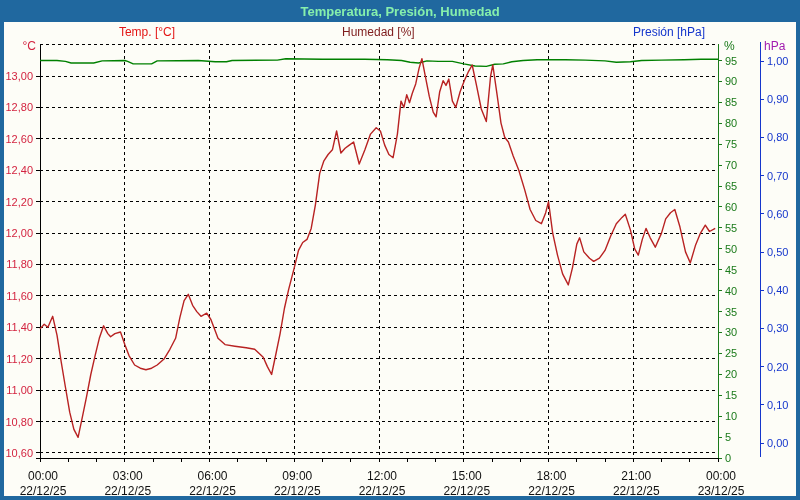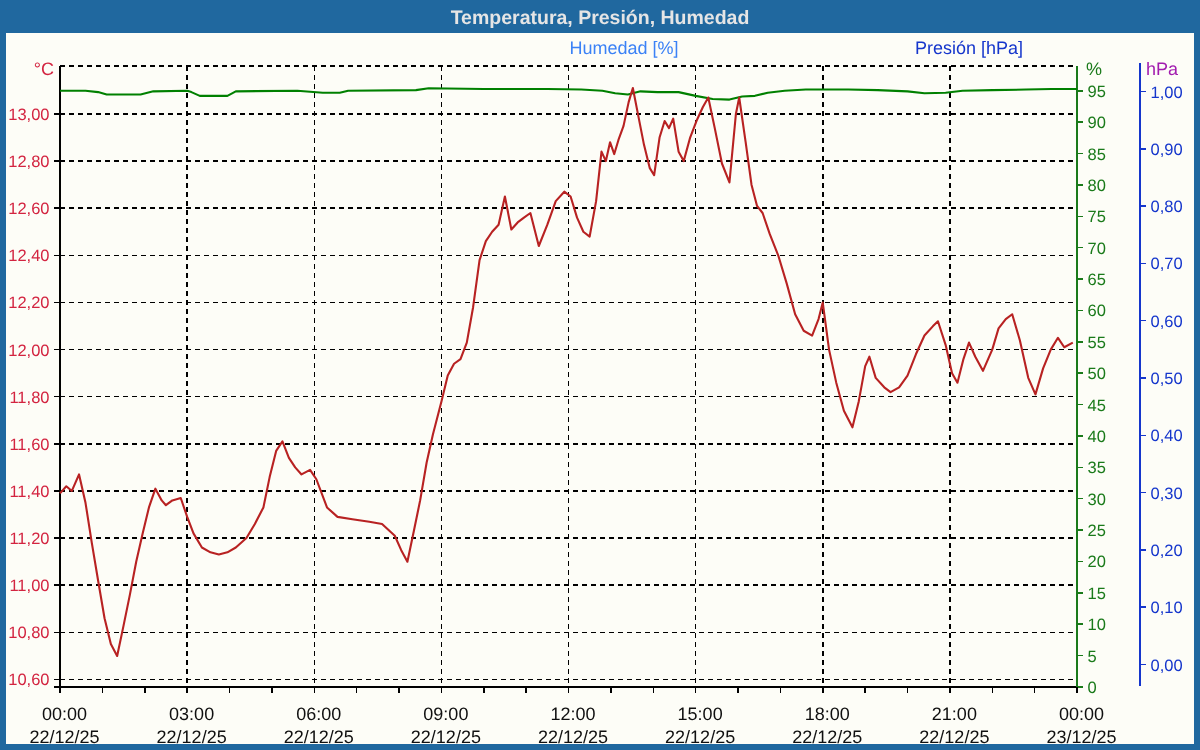--- a/index.html
+++ b/index.html
@@ -6,30 +6,30 @@
   *{box-sizing:border-box;}
   .window{
     position:relative;width:800px;height:500px;
     background:#20689f;
     font-family:"Liberation Sans",sans-serif;
     overflow:hidden;
   }
   .titlebar{
     position:absolute;left:0;top:0;width:800px;height:22px;
     display:flex;align-items:center;justify-content:center;
-    color:#e5e5e5;font-size:13px;font-weight:bold;
+    color:#86efac;font-size:13px;font-weight:bold;
   }
   .content{
     position:absolute;left:4px;top:22px;width:792px;height:474px;
     background:#fdfdf7;
   }
   .lbl{position:absolute;font-size:12px;white-space:nowrap;}
   .legend-temp{left:79px;top:3px;width:128px;text-align:center;color:#e31515;}
-  .legend-hum{left:348px;top:3px;width:128px;text-align:center;color:#3b82f6;}
-  .legend-pres{left:606px;top:3px;width:128px;text-align:left;color:#1536cc;}
+  .legend-hum{left:338px;top:3px;width:128px;text-align:left;color:#7f1d1d;}
+  .legend-pres{left:573px;top:3px;width:128px;text-align:right;color:#1536cc;}
   .unit-c{left:0px;top:17px;width:32px;text-align:right;color:#d32440;}
   .unit-pct{left:720px;top:17px;width:30px;color:#1a7a1a;}
   .unit-hpa{left:760px;top:17px;width:34px;color:#a21caf;}
   svg{position:absolute;left:0;top:0;}
   svg text{font-family:"Liberation Sans",sans-serif;font-size:11px;}
   .grid{stroke:#000;stroke-width:1;stroke-dasharray:3 3;shape-rendering:crispEdges;}
   .ax-black{stroke:#000;stroke-width:1;shape-rendering:crispEdges;}
   .ax-green{stroke:#1a7a1a;stroke-width:1;shape-rendering:crispEdges;}
   .ax-blue{stroke:#1536cc;stroke-width:1;shape-rendering:crispEdges;}
   .tick-temp{fill:#d32440;}
@@ -38,20 +38,21 @@
   .tick-time{fill:#101010;font-size:12px;}
 </style>
 </head>
 <body>
 
 <div class="window">
   <div class="titlebar">
     <span>Temperatura, Presión, Humedad</span>
   </div>
   <div class="content">
+    <span class="lbl legend-temp">Temp. [°C]</span>
     <span class="lbl legend-hum">Humedad [%]</span>
     <span class="lbl legend-pres">Presión [hPa]</span>
     <span class="lbl unit-c">°C</span>
     <span class="lbl unit-pct">%</span>
     <span class="lbl unit-hpa">hPa</span>
     <svg id="plot-svg" width="792" height="474" viewBox="0 0 792 474">
         <line x1="36" x2="714" y1="54" y2="54" class="grid"></line>
         <line x1="36" x2="714" y1="85.41659999999989" y2="85.41659999999989" class="grid"></line>
         <line x1="36" x2="714" y1="116.83320000000006" y2="116.83320000000006" class="grid"></line>
         <line x1="36" x2="714" y1="148.24979999999994" y2="148.24979999999994" class="grid"></line>

